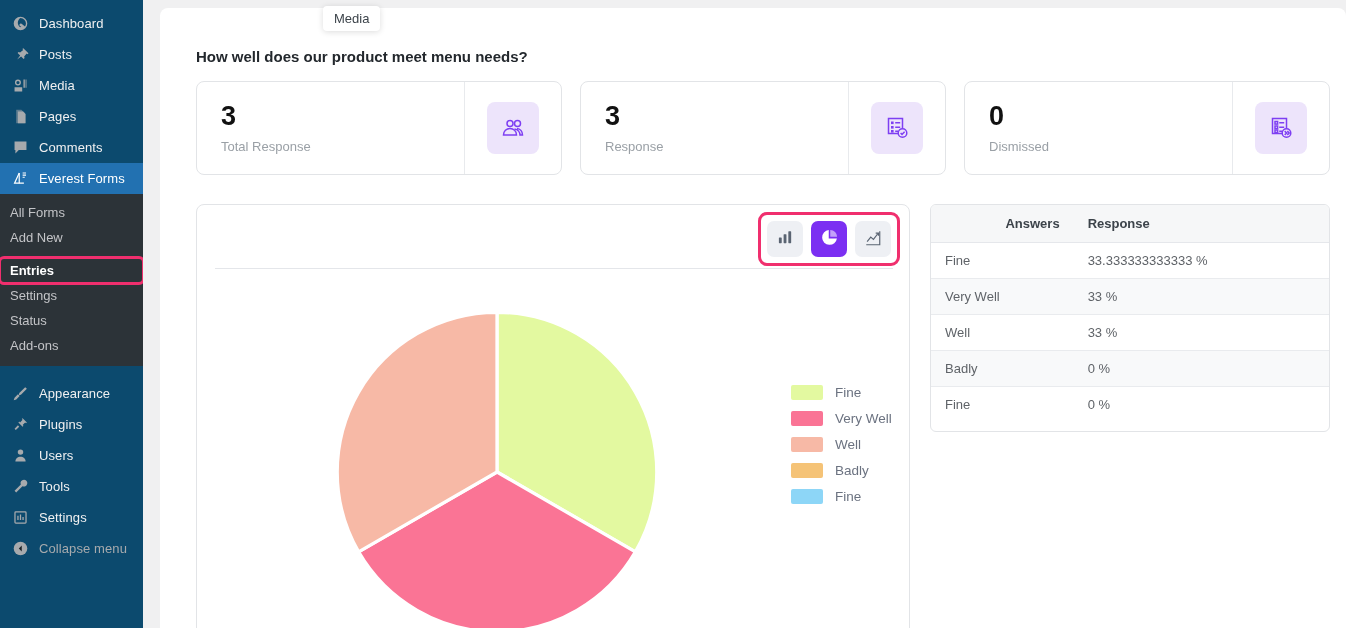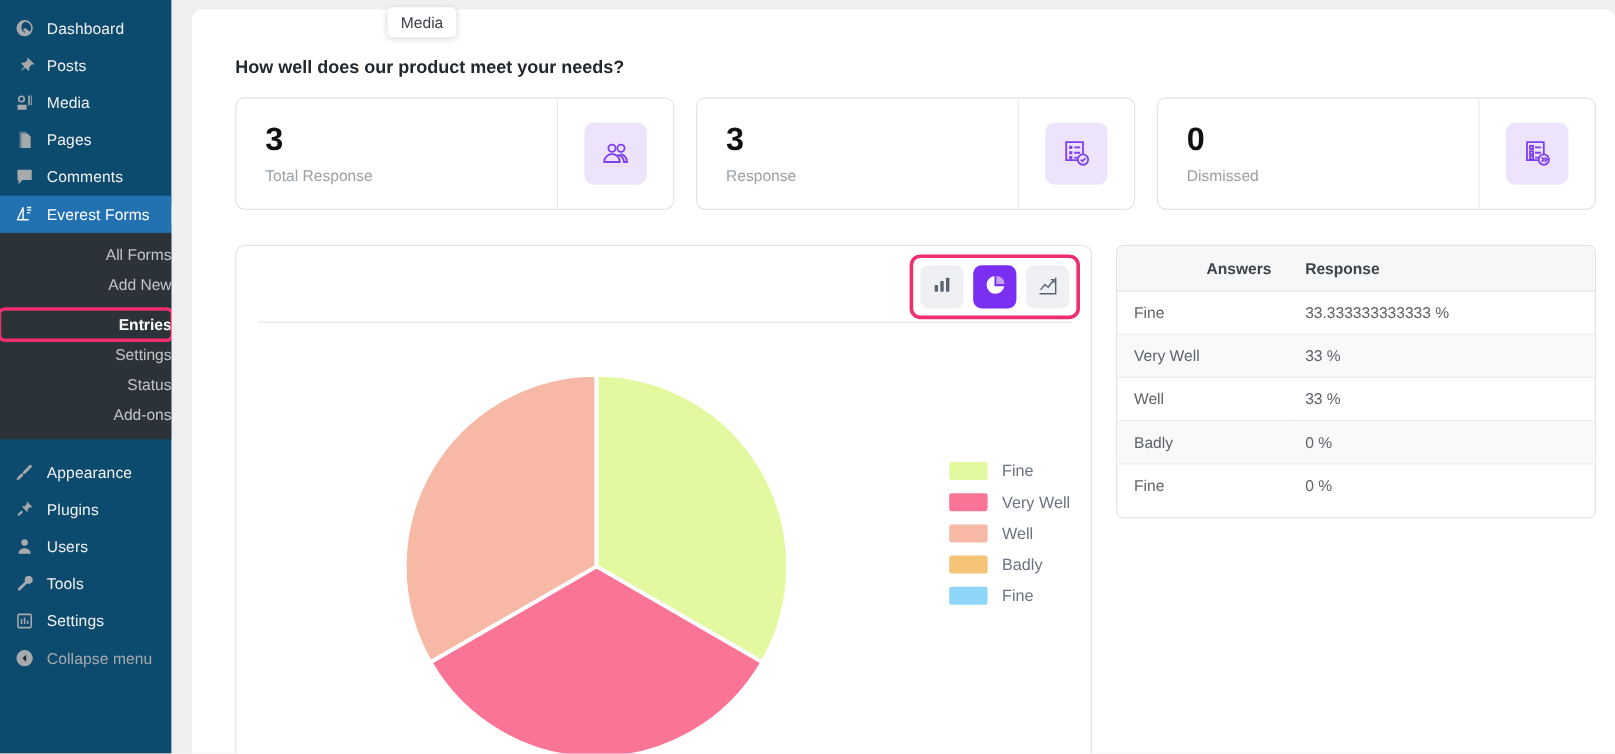--- a/index.html
+++ b/index.html
@@ -38,21 +38,21 @@
   .menu-item.active::after {
     content: ""; position: absolute; right: -8px; top: 50%;
     margin-top: -8px; width: 0; height: 0;
     border-top: 8px solid transparent;
     border-bottom: 8px solid transparent;
     border-left: 8px solid #f0f0f1;
   }
   .submenu { background: #2c3338; padding: 6px 0 8px 0; }
   .submenu-item {
     padding: 5px 0 5px 10px; font-size: 13px; color: #c3c4c7;
-    cursor: pointer; position: relative; text-align: right;
+    cursor: pointer; position: relative;
   }
   .submenu-item.current { color: #fff; font-weight: bold; }
   .submenu-item.highlighted {
     outline: 3px solid #f02f6e; border-radius: 4px;
     outline-offset: -1px;
     margin-top: 8px;
   }
   .menu-sep { height: 10px; }
   .menu-bottom { margin-top: 2px; }
   .collapse { color: #a7aaad; }
@@ -323,21 +323,21 @@
           </span>
           <span class="mi-label">Collapse menu</span>
         </div>
       </div>
     </div>
   </div>
 
   <div id="main">
     <div id="content-card">
 
-      <div id="form-title">How well does our product meet your needs?</div>
+      <div id="form-title">How well does our product meet menu needs?</div>
 
       <div id="stats">
 
         <div class="stat-card">
           <div class="stat-left">
             <div class="stat-value">3</div>
             <div class="stat-label">Total Response</div>
           </div>
           <div class="stat-right">
             <div class="stat-icon-box">

